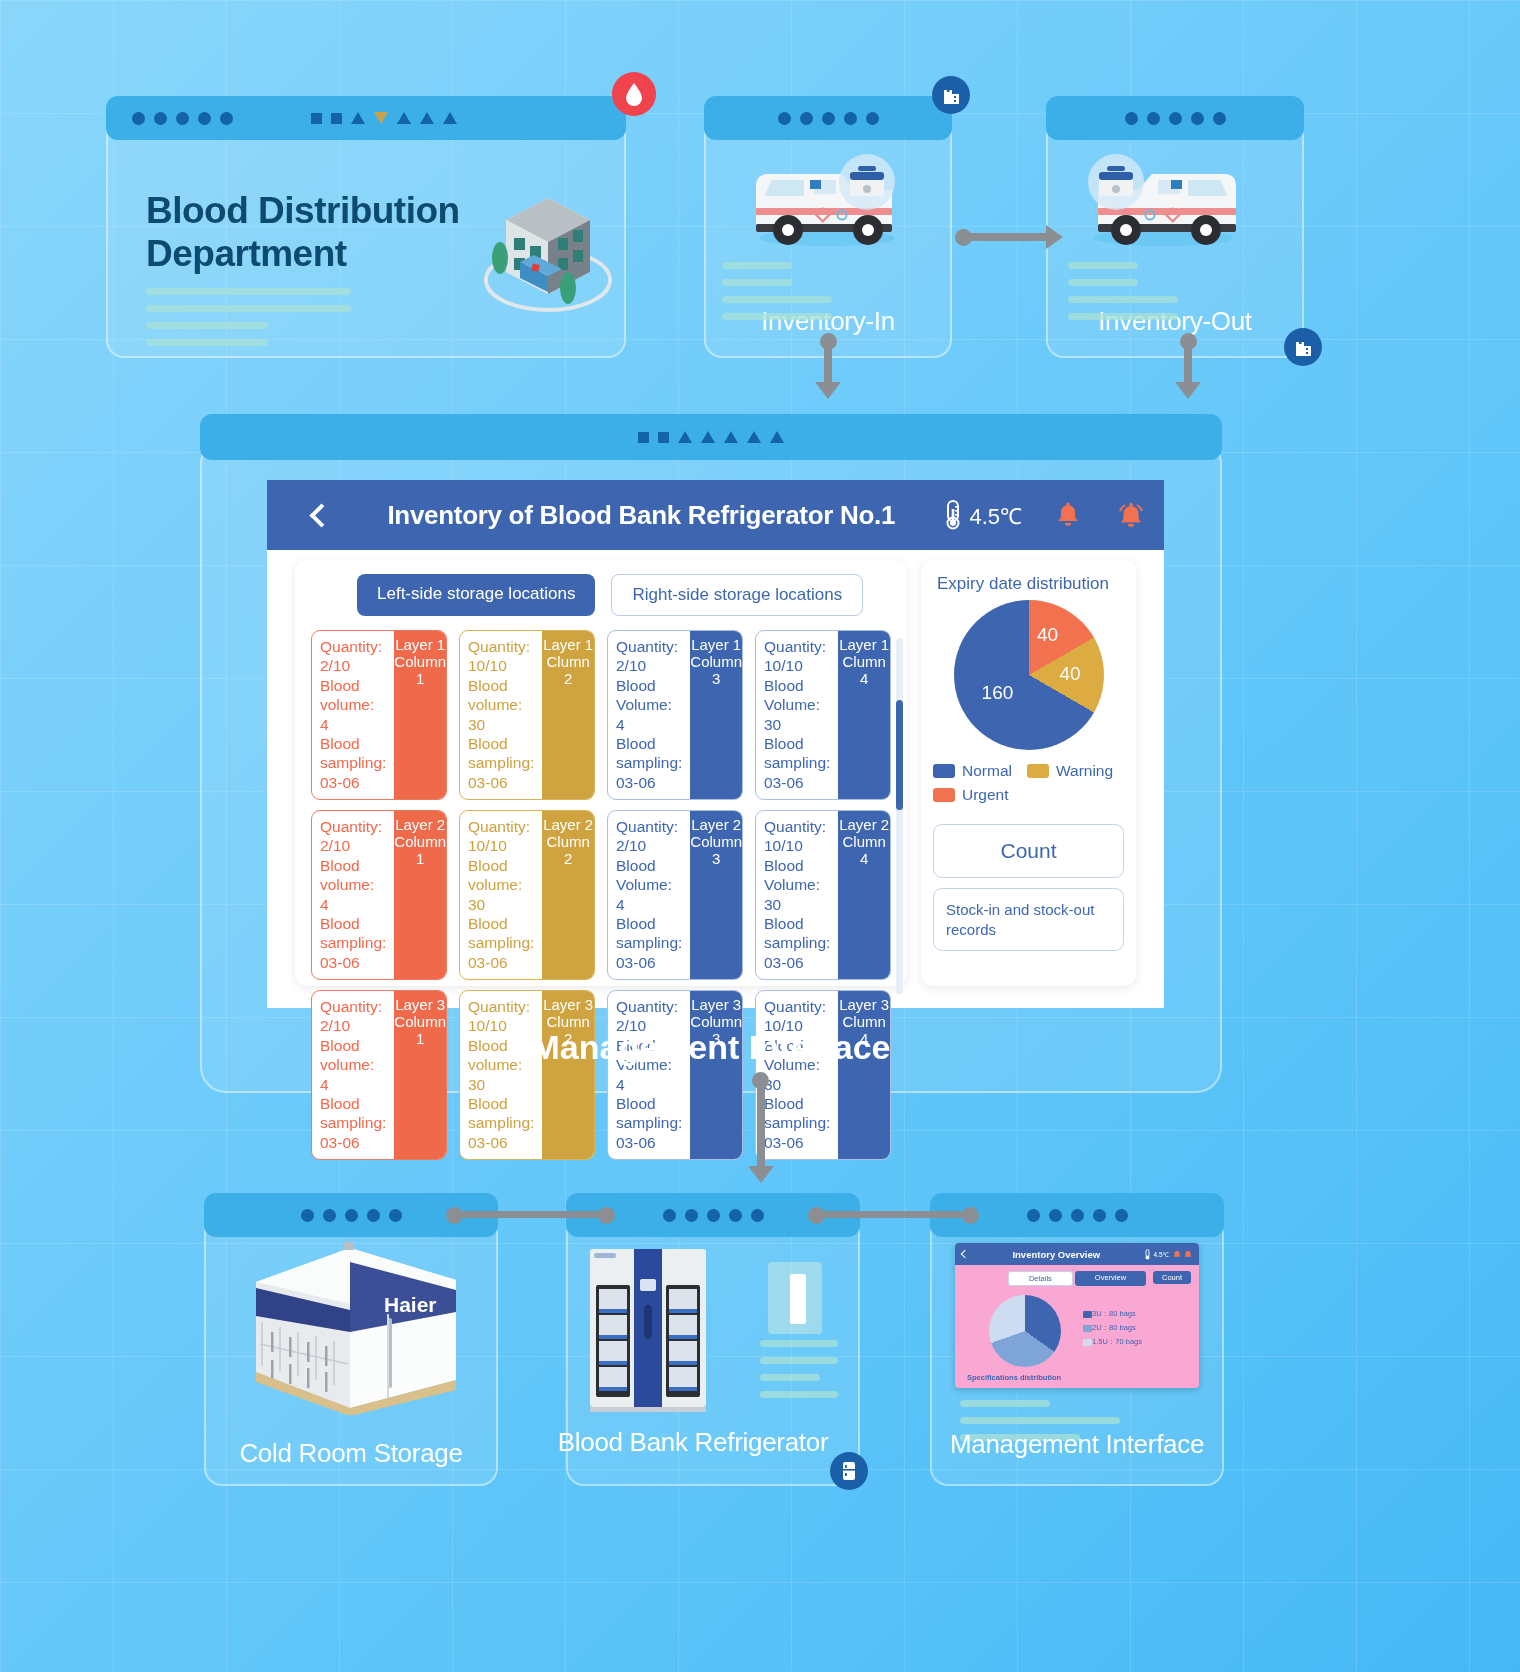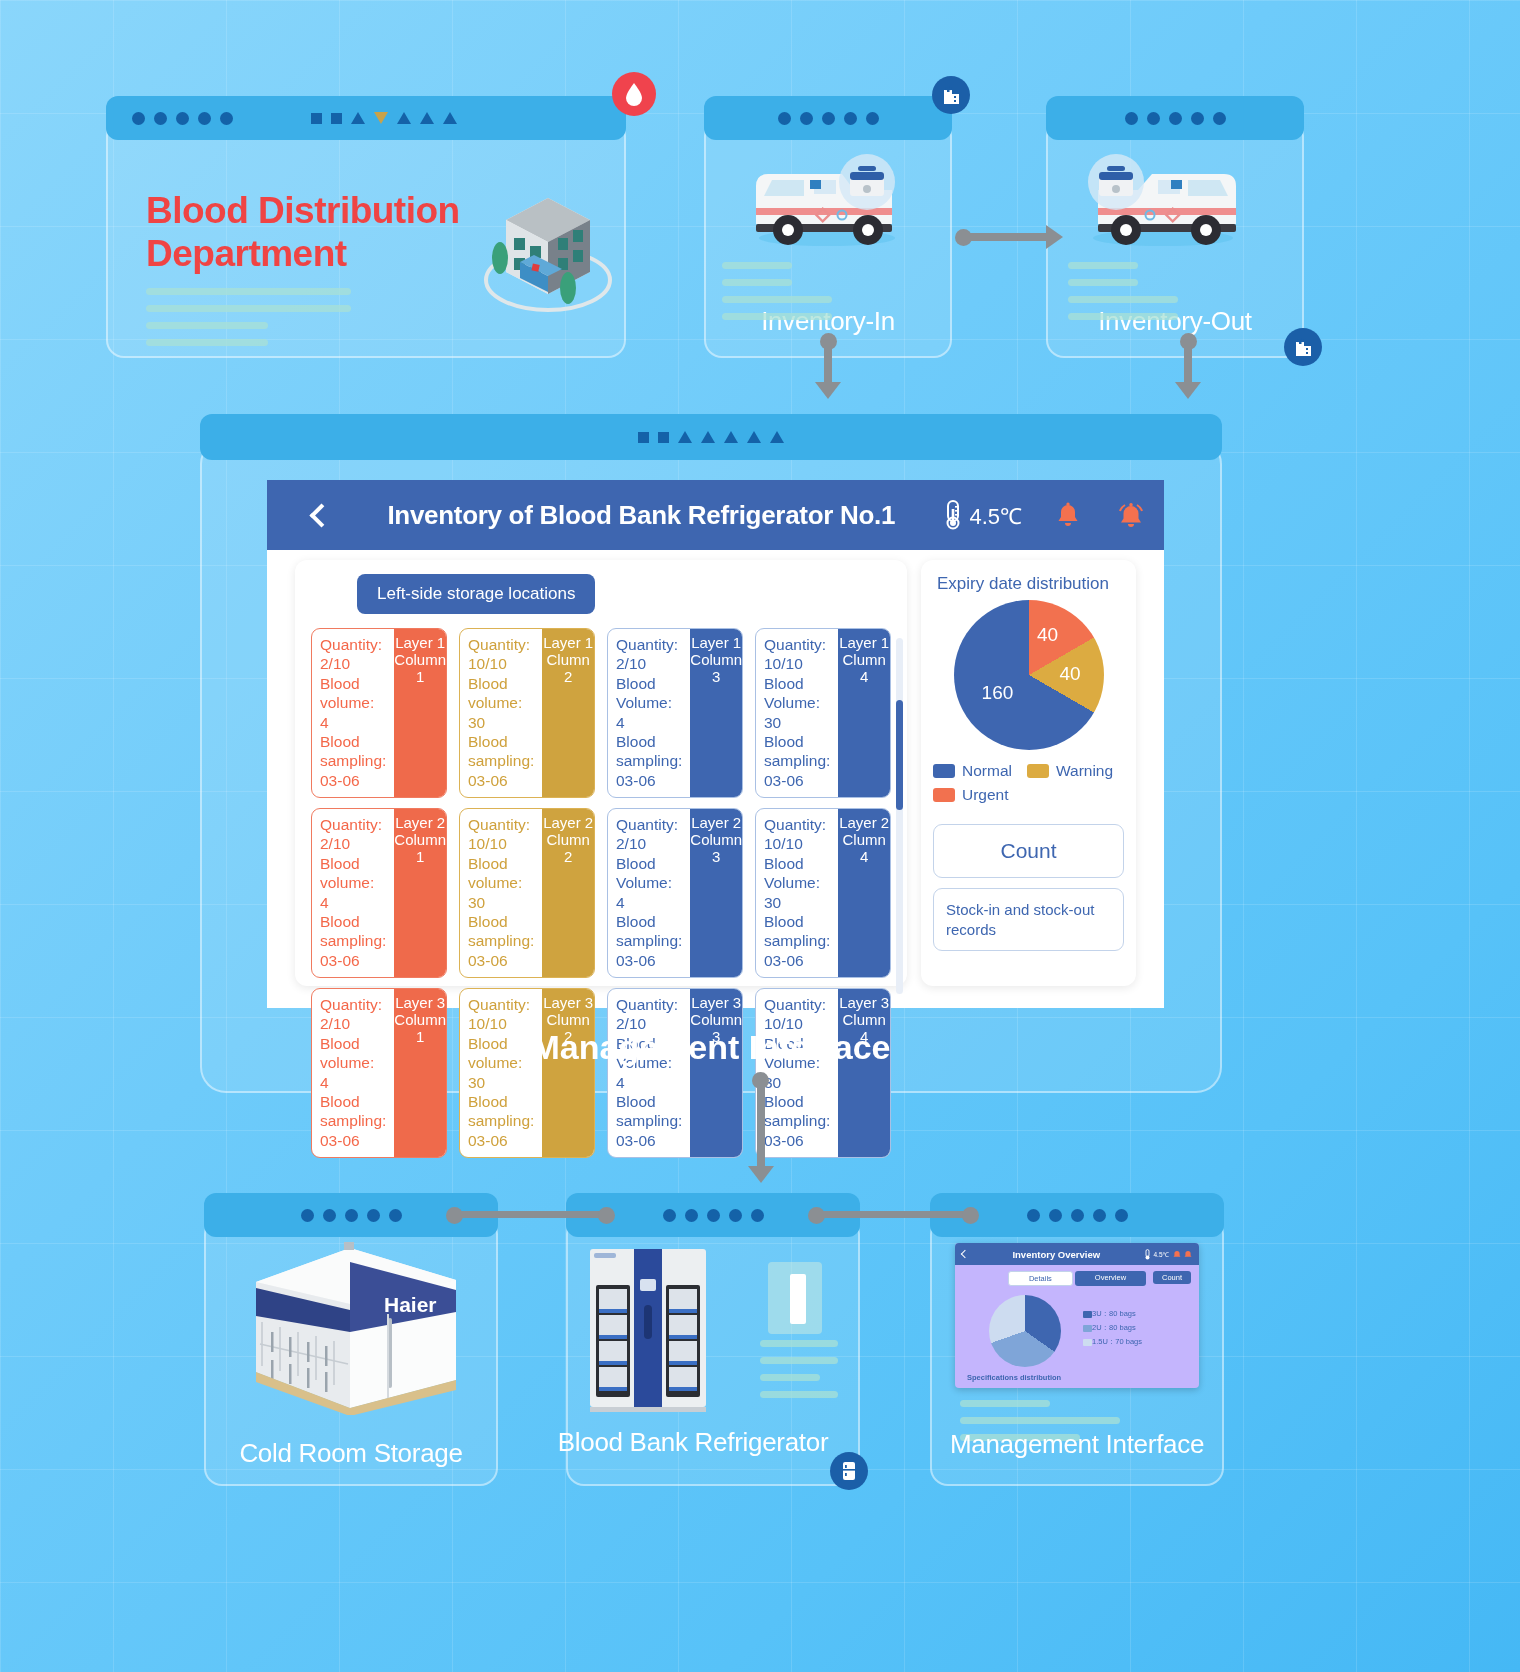--- a/index.html
+++ b/index.html
@@ -18,21 +18,21 @@
   .card{position:absolute;border:2px solid rgba(255,255,255,.45);border-radius:18px;
         background:rgba(255,255,255,.10);}
   .card-tab{position:absolute;height:44px;border-radius:12px;background:#3cafe8;
         display:flex;align-items:center;justify-content:center;gap:9px;}
   .dot{width:13px;height:13px;border-radius:50%;background:#1462a8;}
   .tabglyphs{display:flex;align-items:center;gap:9px;}
   .sq{width:11px;height:11px;background:#1462a8;}
   .tri{width:0;height:0;border-left:7px solid transparent;border-right:7px solid transparent;border-bottom:12px solid #1462a8;}
   .tri-gold{width:0;height:0;border-left:7px solid transparent;border-right:7px solid transparent;border-top:12px solid #c9a24a;}
 
-  .big-title{position:absolute;color:#ef4444;font-weight:bold;font-size:37px;line-height:1.15;letter-spacing:-.5px;}
+  .big-title{position:absolute;color:#0c4a6e;font-weight:bold;font-size:37px;line-height:1.15;letter-spacing:-.5px;}
   .lines{position:absolute;}
   .lines i{display:block;height:7px;border-radius:4px;background:rgba(168,224,214,.75);margin-bottom:10px;}
 
   .card-label{position:absolute;width:100%;text-align:center;color:#fff;
      font-size:26px;font-weight:normal;letter-spacing:-.3px;}
 
   .badge{position:absolute;width:38px;height:38px;border-radius:50%;display:flex;
      align-items:center;justify-content:center;}
   .badge.blue{background:#1b5fa8;}
   .badge.red{background:#f0434d;}
@@ -78,21 +78,21 @@
 
   
   .conn{position:absolute;background:#8b8f93;}
   .knob{position:absolute;width:17px;height:17px;border-radius:50%;background:#8b8f93;}
   .arrowhead{position:absolute;width:0;height:0;border-left:13px solid transparent;
      border-right:13px solid transparent;border-top:17px solid #8b8f93;}
   .arrowhead-r{position:absolute;width:0;height:0;border-top:12px solid transparent;
      border-bottom:12px solid transparent;border-left:17px solid #8b8f93;}
 
   
-  .mini{position:absolute;left:955px;top:1243px;width:244px;height:145px;background:#c4b5fd;
+  .mini{position:absolute;left:955px;top:1243px;width:244px;height:145px;background:#f9a8d4;
      border-radius:4px;box-shadow:0 2px 7px rgba(0,0,0,.2);overflow:hidden;}
   .mini-head{height:22px;background:#3e66b0;display:flex;align-items:center;padding:0 7px;}
   .mini-title{flex:1;text-align:center;color:#fff;font-size:9.5px;font-weight:bold;}
   .mini-body{padding:6px 8px;position:relative;height:123px;}
   .mini-tabs{display:flex;justify-content:center;gap:2px;}
   .mini-tab{font-size:7.5px;padding:2px 20px;border-radius:3px;}
   .mini-tab.off{background:#fff;color:#3e66b0;border:1px solid #c3d3ea;}
   .mini-tab.on{background:#3e66b0;color:#fff;}
   .mini-count{position:absolute;right:8px;top:6px;font-size:7.5px;background:#3e66b0;color:#fff;
      padding:2px 9px;border-radius:3px;}
@@ -322,20 +322,21 @@
         <path d="M4 9 q1.5 -4 5 -6" stroke="#f4714f" stroke-width="2" fill="none"></path>
         <path d="M26 9 q-1.5 -4 -5 -6" stroke="#f4714f" stroke-width="2" fill="none"></path>
       </svg>
     </div>
   </div>
 
   <div class="ui-body">
     <div class="left-panel">
       <div class="tabs">
         <div class="tab active">Left-side storage locations</div>
+        <div class="tab inactive">Right-side storage locations</div>
       </div>
       <div class="grid4" id="slot-grid">
           <div class="slot red">
             <div class="info">
               <div>Quantity: 2/10</div>
               <div>Blood volume: 4</div>
               <div>Blood sampling:</div>
               <div>03-06</div>
             </div>
             <div class="foot">Layer 1 Column 1</div>

